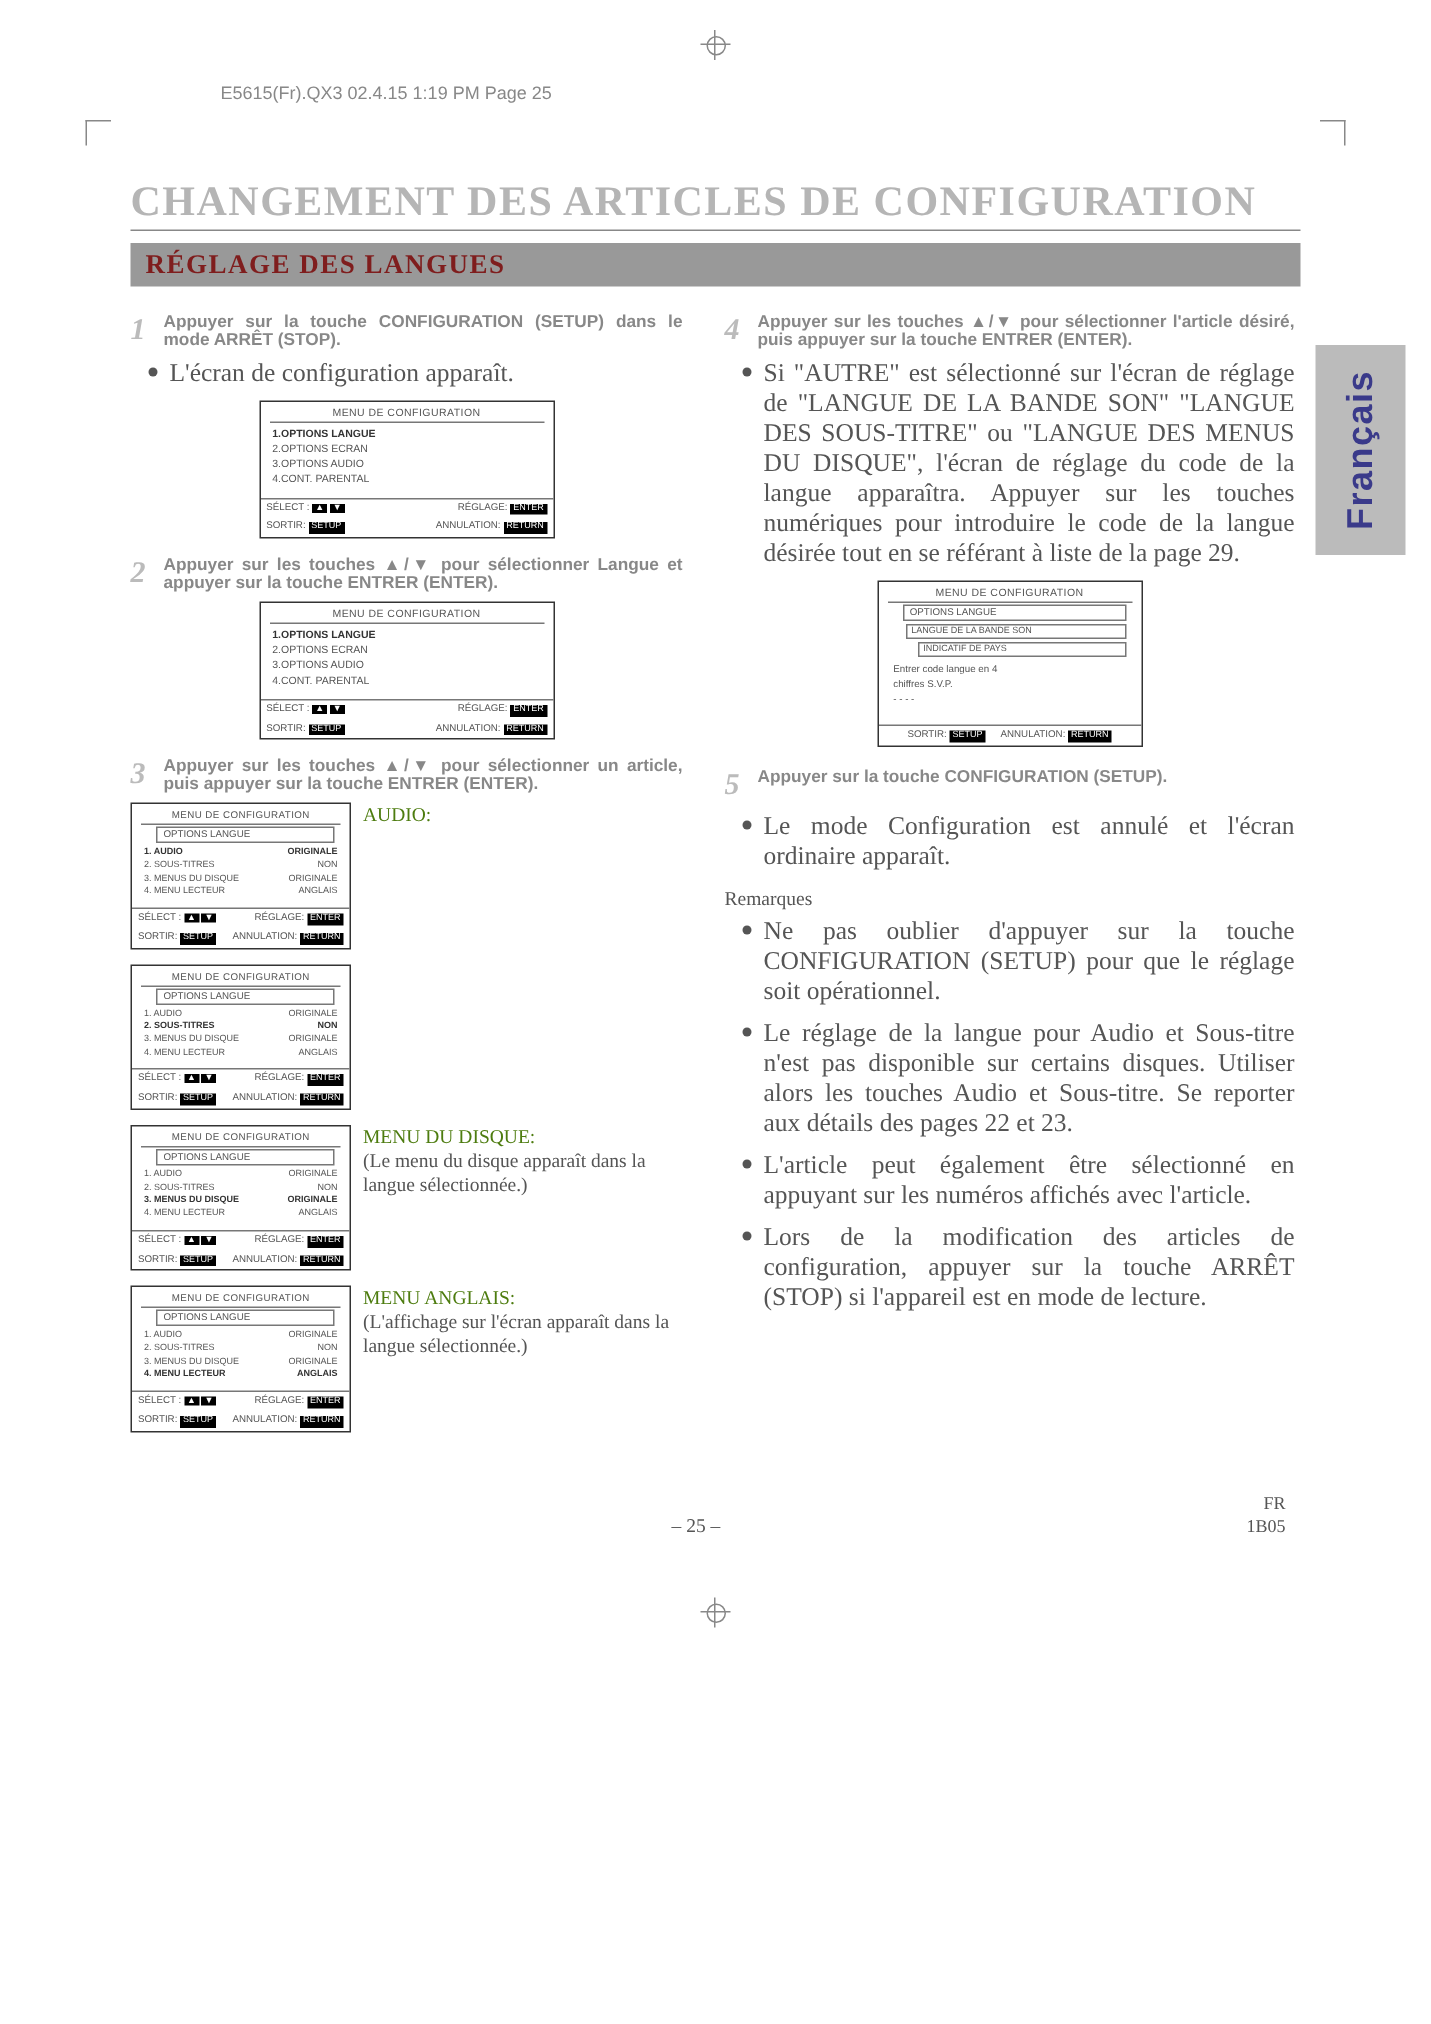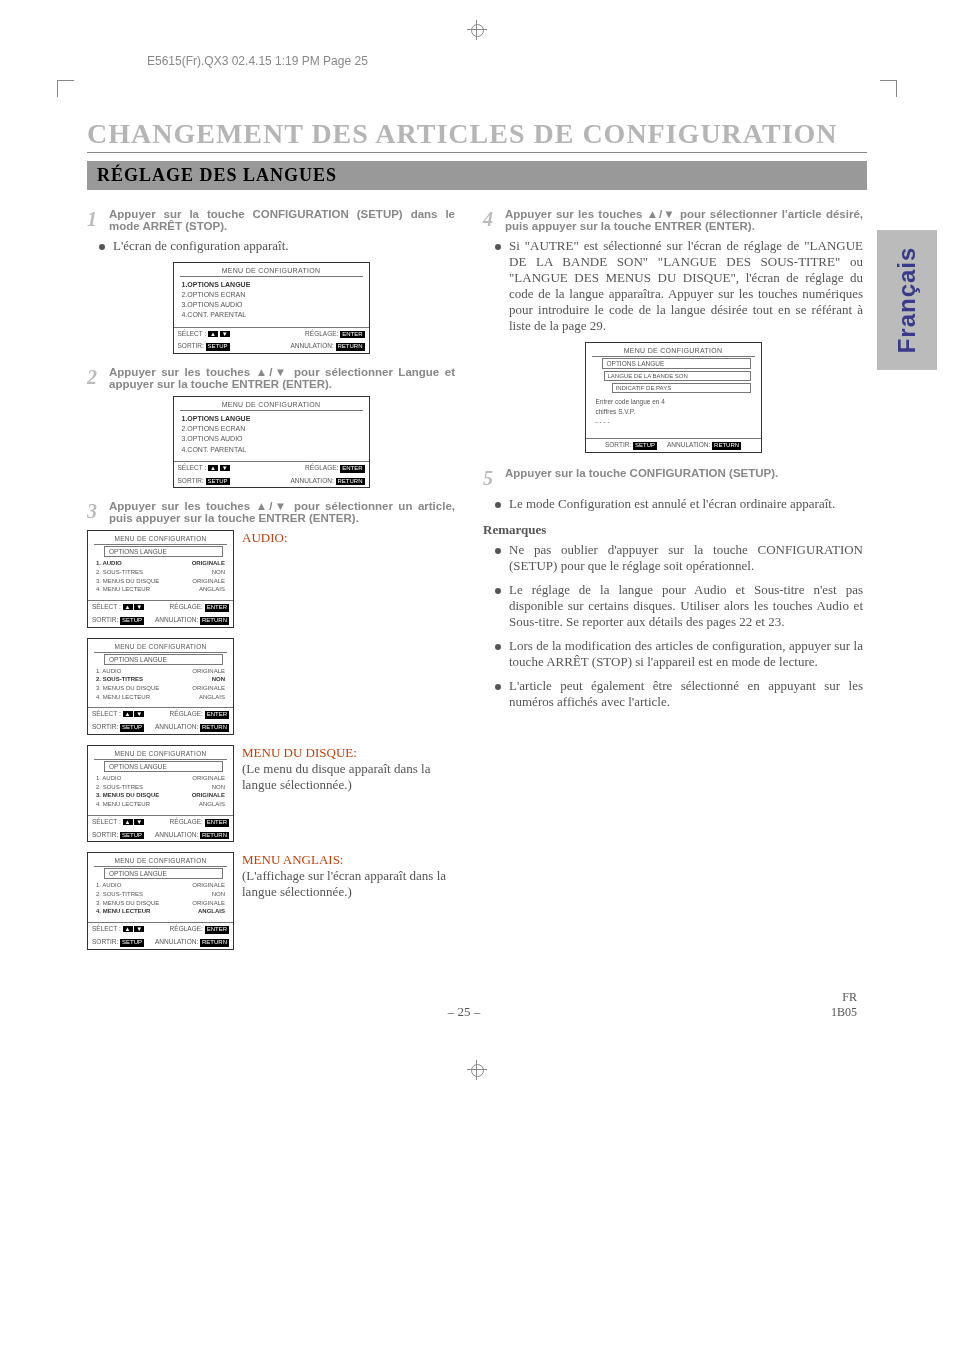--- a/index.html
+++ b/index.html
@@ -27,21 +27,21 @@
     font-family: "Times New Roman", serif;
     font-size: 28px;
     font-weight: bold;
     color: #b5b5b5;
     letter-spacing: 1px;
     margin-bottom: 2px;
   }
   .thin-rule { height:1px; background:#888; margin:2px 0 8px; }
   .section-bar {
     background: #999;
-    color: #000000;
+    color: #7f1d1d;
     font-family: "Times New Roman", serif;
     font-weight: bold;
     font-size: 18px;
     padding: 4px 10px;
     margin-bottom: 12px;
     letter-spacing: 1px;
   }
   .two-col {
     display: flex;
     gap: 28px;
@@ -65,21 +65,21 @@
   .step-text {
     font-family: Arial, sans-serif;
     font-size: 11.5px;
     font-weight: bold;
     color: #888;
     text-align: justify;
     flex: 1;
   }
   .bullet-line {
     font-family: "Times New Roman", serif;
-    font-size: 13px;
+    font-size: 17px;
     color: #555;
     display: flex;
     margin: 4px 0 8px 0;
     text-align: justify;
   }
   .bullet-dot {
     width: 6px; height:6px; background:#555; border-radius:50%;
     margin: 6px 8px 0 12px; flex:0 0 6px;
   }
   .bullet-txt { flex:1; }
@@ -128,24 +128,24 @@
   .option-osd { width: 145px; flex:0 0 145px; }
   .option-osd .osd { width:145px; margin:0; }
   .option-osd .osd-title { font-size:6.5px; }
   .option-osd .osd-list { font-size:6px; }
   .option-text {
     font-family:"Times New Roman", serif;
     font-size:13px;
     color:#555;
     flex:1;
   }
-  .option-heading { color:#c2410c; }
+  .option-heading { color:#4d7c0f; }
   .remarks-head {
     font-family:"Times New Roman", serif;
-    font-weight:bold;
+    font-weight:normal;
     font-size:13px;
     color:#555;
     margin:10px 0 4px;
   }
   .side-tab {
     position:absolute;
     right:-70px;
     top:230px;
     background:#bbb;
     width:60px;
@@ -479,25 +479,25 @@
       <div class="bullet-line">
           <div class="bullet-dot"></div>
           <div class="bullet-txt">Ne pas oublier d'appuyer sur la touche CONFIGURATION (SETUP) pour que le réglage soit opérationnel.</div>
         </div>
       <div class="bullet-line">
           <div class="bullet-dot"></div>
           <div class="bullet-txt">Le réglage de la langue pour Audio et Sous-titre n'est pas disponible sur certains disques. Utiliser alors les touches Audio et Sous-titre. Se reporter aux détails des pages 22 et 23.</div>
         </div>
       <div class="bullet-line">
           <div class="bullet-dot"></div>
+          <div class="bullet-txt">L'article peut également être sélectionné en appuyant sur les numéros affichés avec l'article.</div>
+        </div>
+      <div class="bullet-line">
+          <div class="bullet-dot"></div>
           <div class="bullet-txt">Lors de la modification des articles de configuration, appuyer sur la touche ARRÊT (STOP) si l'appareil est en mode de lecture.</div>
-        </div>
-      <div class="bullet-line">
-          <div class="bullet-dot"></div>
-          <div class="bullet-txt">L'article peut également être sélectionné en appuyant sur les numéros affichés avec l'article.</div>
         </div>
     </div>
   </div>
 
   <div class="footer">
     <span></span>
     <span>– 25 –</span>
     <span class="fr">
       <span>FR</span><br>
       <span>1B05</span>

